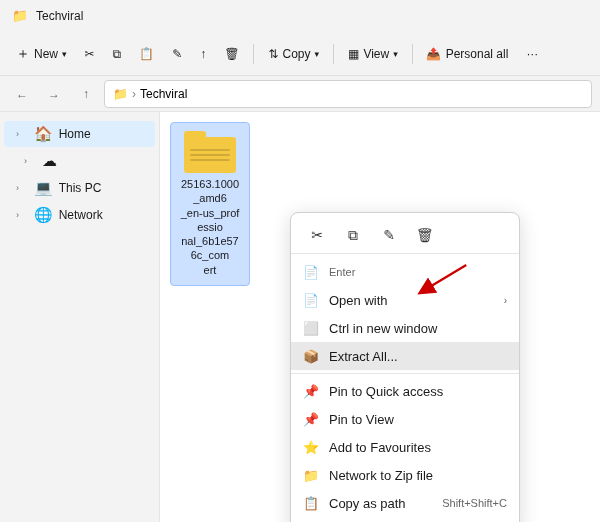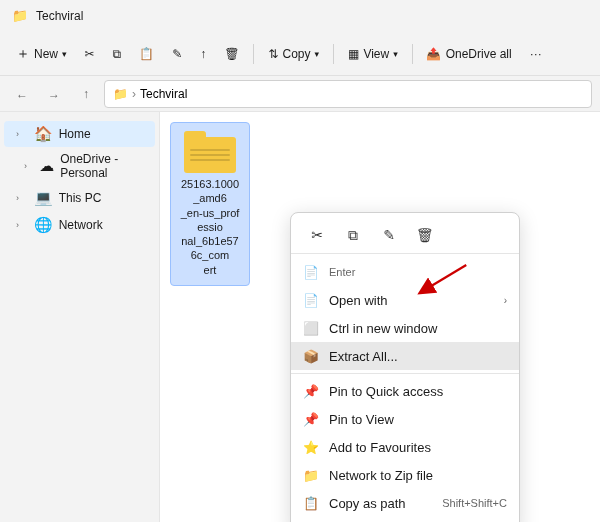--- a/index.html
+++ b/index.html
@@ -323,21 +323,21 @@
   </button>
   <div class="toolbar-separator"></div>
   <button class="toolbar-btn">
     <span>▦</span>
     <span>View</span>
     <span style="font-size:9px;">▾</span>
   </button>
   <div class="toolbar-separator"></div>
   <button class="toolbar-btn">
     <span>📤</span>
-    <span>OneDrive all</span>
+    <span>Personal all</span>
   </button>
   <button class="toolbar-btn">
     <span>···</span>
   </button>
 </div>
 
 <div class="address-bar">
   <button class="nav-btn">←</button>
   <button class="nav-btn">→</button>
   <button class="nav-btn">↑</button>
@@ -352,21 +352,20 @@
 
   <div class="sidebar">
     <div class="sidebar-item active">
       <span class="chevron">›</span>
       <span class="si-icon">🏠</span>
       <span>Home</span>
     </div>
     <div class="sidebar-item" style="padding-left:20px;">
       <span class="chevron">›</span>
       <span class="si-icon">☁</span>
-      <span>OneDrive - Personal</span>
     </div>
     <div class="sidebar-item">
       <span class="chevron">›</span>
       <span class="si-icon">💻</span>
       <span>This PC</span>
     </div>
     <div class="sidebar-item">
       <span class="chevron">›</span>
       <span class="si-icon">🌐</span>
       <span>Network</span>

